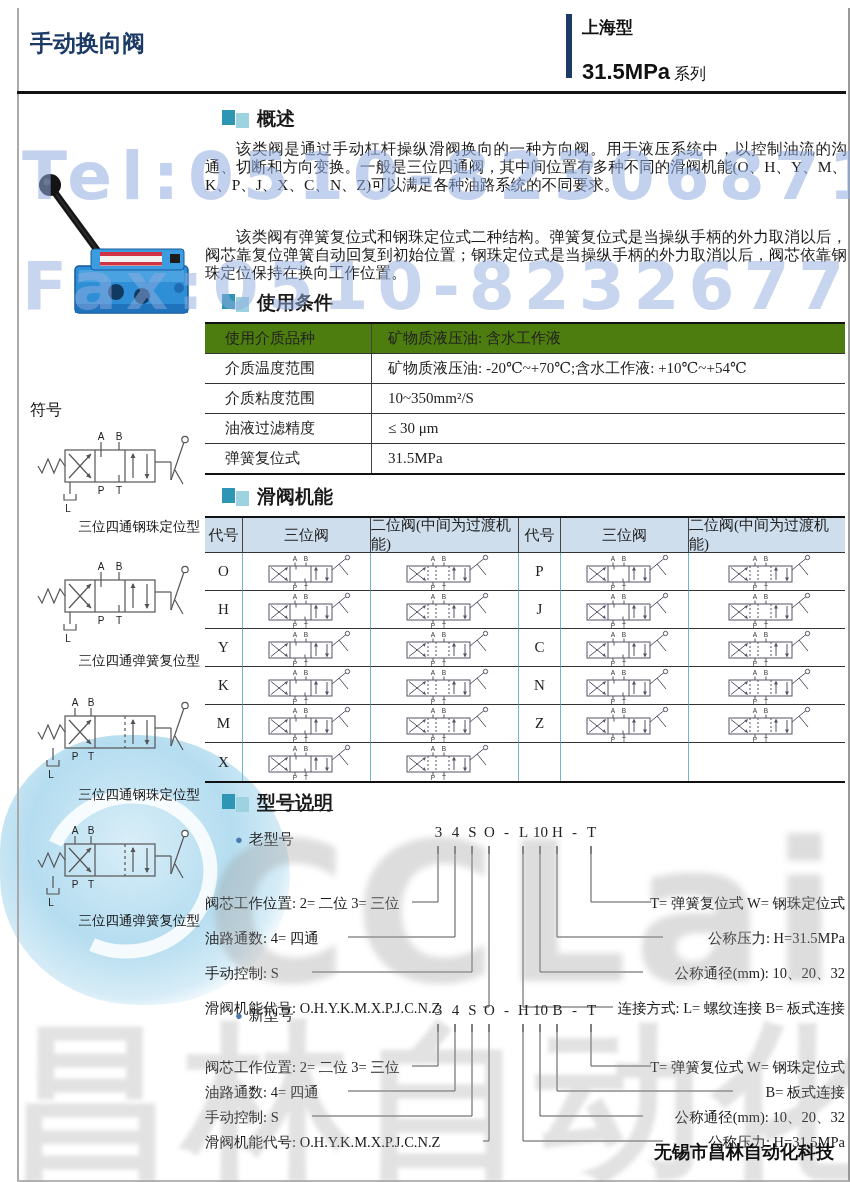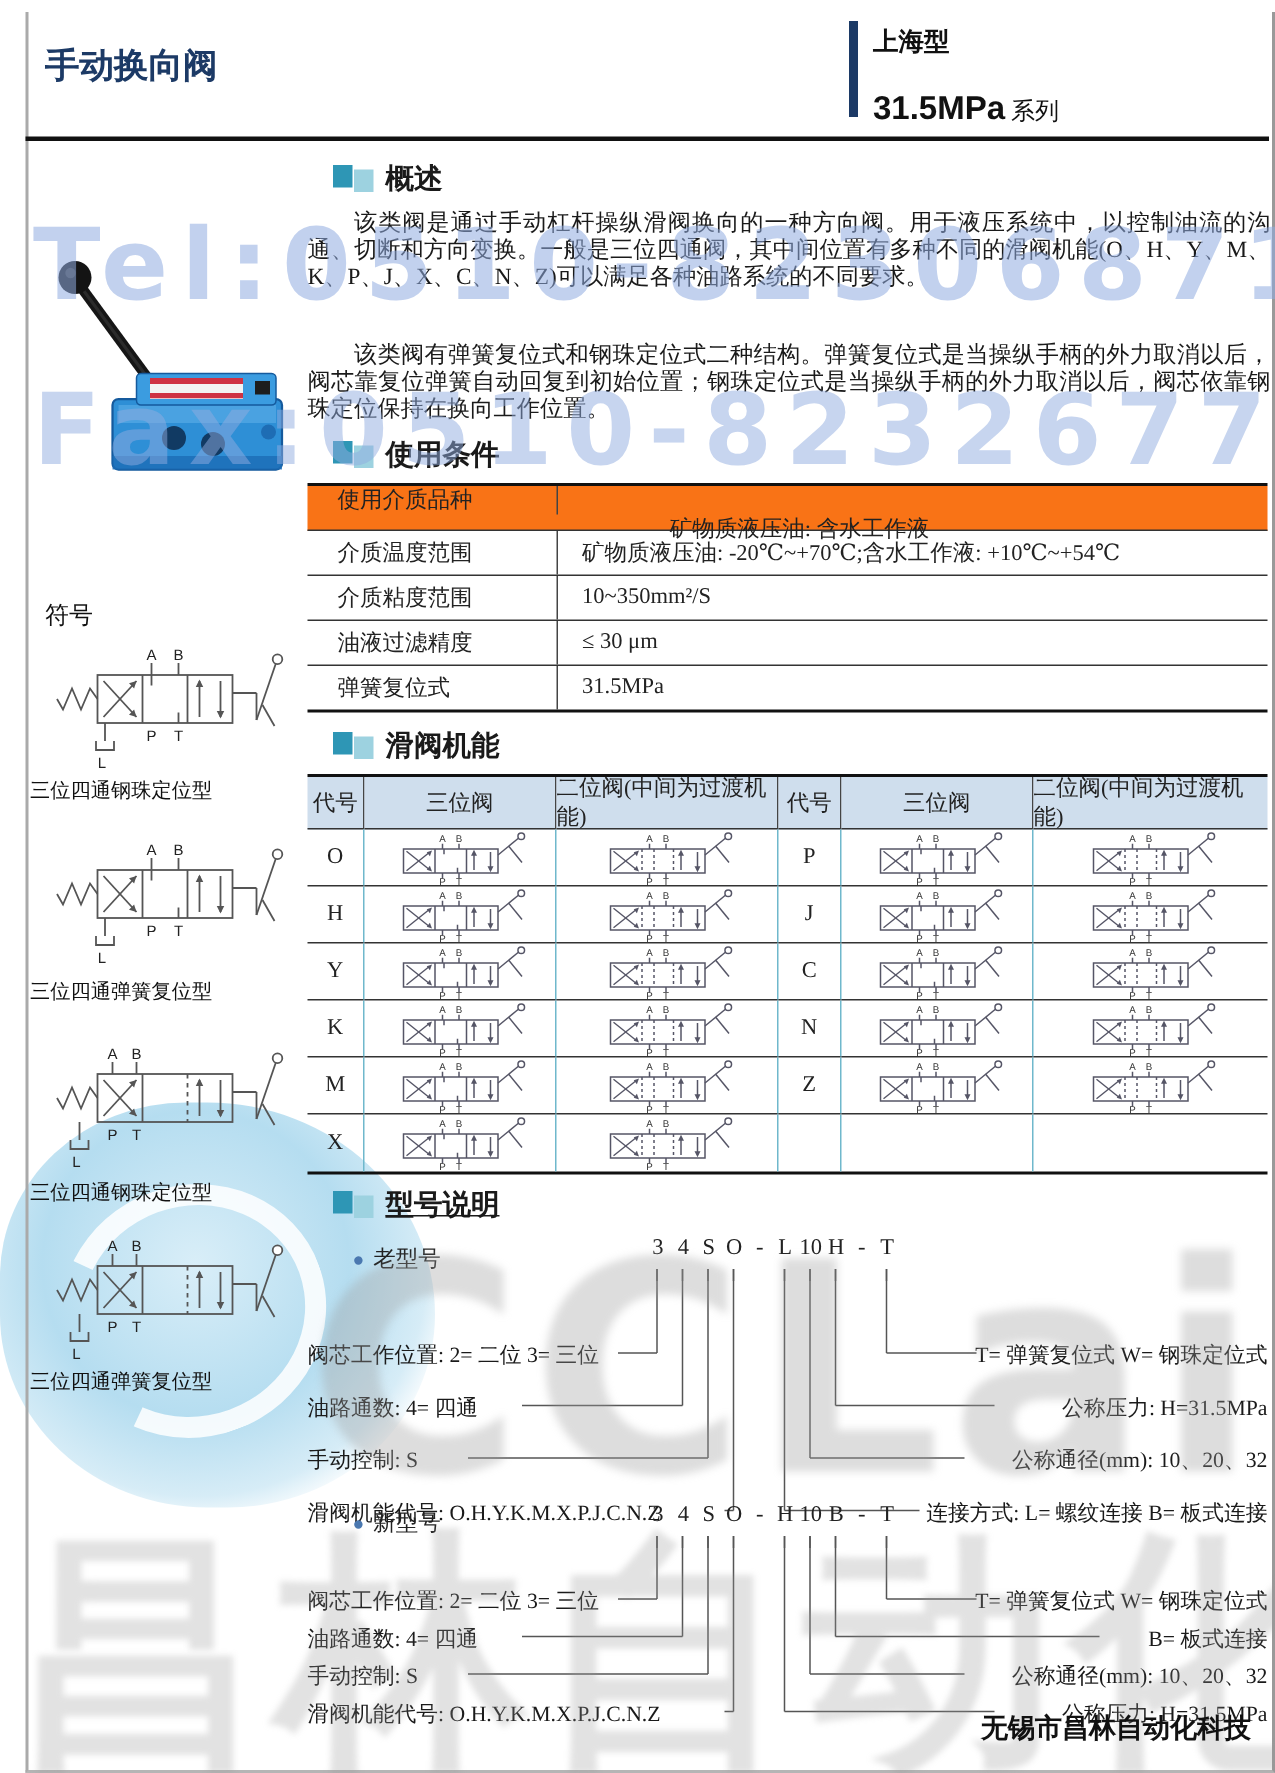--- a/index.html
+++ b/index.html
@@ -40,21 +40,21 @@
   .sec-ico i{display:inline-block;width:13px;height:15px;}
   .ico-d{background:#2e96b5;}
   .ico-l{background:#9dd2e0;margin-left:1px;margin-top:3px;}
   
   .para{position:absolute;left:0;width:642px;font-size:15.5px;line-height:18px;text-indent:2em;
         text-align:justify;color:#1a1a1a;}
   
   .use-table{position:absolute;left:0;width:640px;border-top:2px solid #111;border-bottom:2px solid #111;}
   .use-row{display:flex;height:29px;border-bottom:1px solid #333;align-items:center;font-size:15px;}
   .use-row:last-child{border-bottom:none;}
-  .use-row.hl{background:#f97316;flex-direction:column;}
+  .use-row.hl{background:#4d7c0f;}
   .use-label{width:146px;padding-left:20px;border-right:1px solid #444;align-self:stretch;display:flex;align-items:center;}
   .use-value{padding-left:16px;}
   
   .spool-table{position:absolute;left:0;display:grid;
                grid-template-columns:38px 128px 148px 42px 128px 156px;
                grid-template-rows:35px repeat(6,38px);
                border-top:2px solid #111;border-bottom:2px solid #111;}
   .st-cell{display:flex;align-items:center;justify-content:center;
            border-right:1px solid #6fb8cc;border-bottom:1px solid #333;font-size:15px;}
   .st-cell.lastcol{border-right:none;}
@@ -68,21 +68,21 @@
   .bullet .dot{color:#4a78b0;font-size:13px;margin-right:6px;}
   .mod{position:absolute;left:0;width:640px;}
   .mod .code{position:absolute;left:225px;top:0;display:flex;}
   .mod .code span{display:inline-block;width:17px;text-align:center;font-size:15px;color:#222;}
   .mod .lbl{position:absolute;font-size:14.5px;white-space:nowrap;color:#1a1a1a;}
   .mod .lbl.r{right:0;text-align:right;}
   .mod svg{position:absolute;left:0;top:0;}
   .mline{stroke:#555;stroke-width:1;fill:none;}
   
   .symbol-title{position:absolute;left:10px;font-size:16px;color:#111;}
-  .sym-cap{position:absolute;width:180px;text-align:left;font-size:13.5px;color:#111;}
+  .sym-cap{position:absolute;width:180px;text-align:right;font-size:13.5px;color:#111;}
   .sym-svg{position:absolute;left:5px;width:170px;height:85px;}
   
   .footer{position:absolute;right:16px;top:1140px;font-size:18px;font-weight:bold;color:#111;z-index:6;
           font-family:"Liberation Sans","DejaVu Sans",sans-serif;}
   svg text{font-family:"Liberation Sans","DejaVu Sans",sans-serif;}
 </style>
 </head>
 <body>
 
 <svg width="0" height="0" style="position:absolute" aria-hidden="true">

